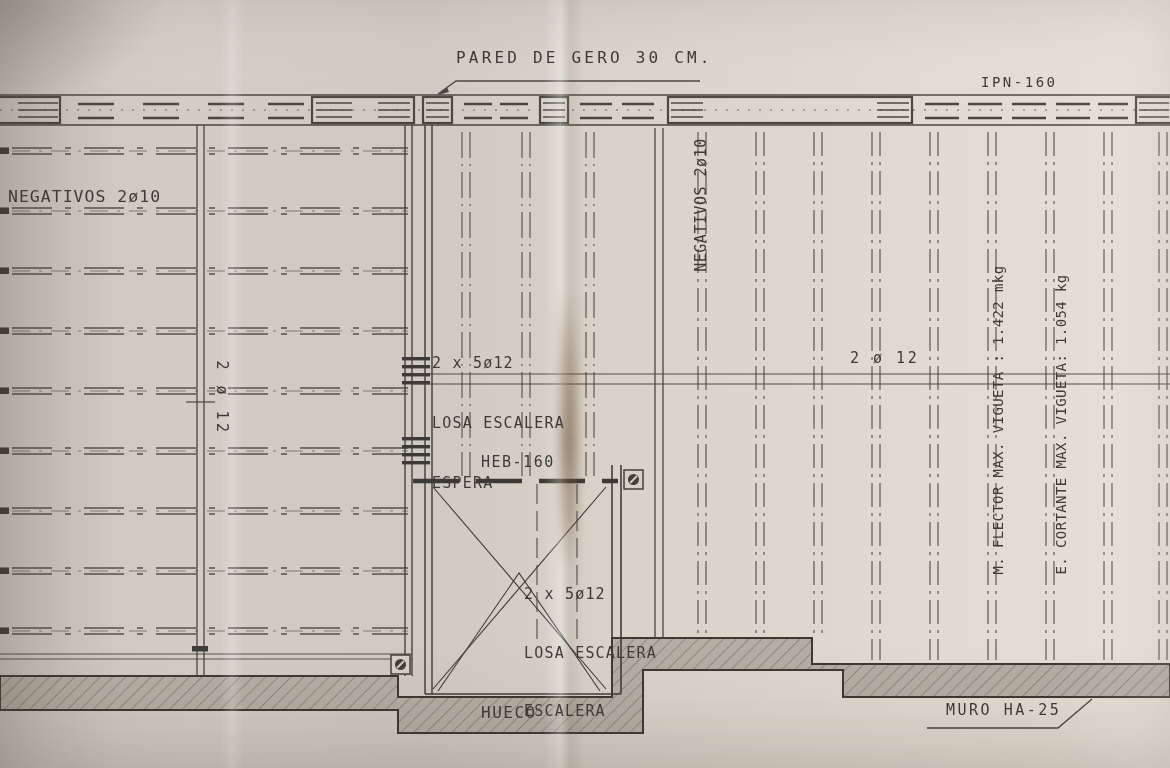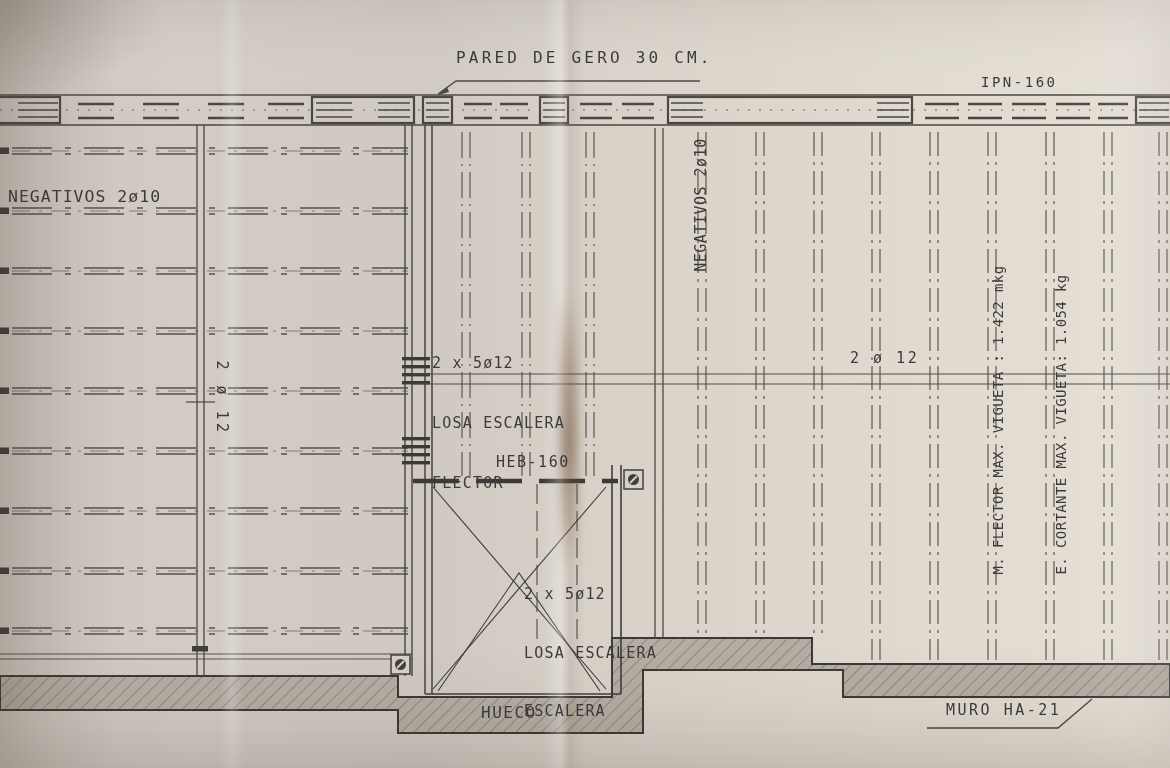--- a/index.html
+++ b/index.html
@@ -25,21 +25,21 @@
     filter:blur(5px);}
   svg.lines{position:absolute;left:0;top:0;}
   .lbl{position:absolute;color:#3d3b37;white-space:pre;z-index:5;}
   .lbl div{white-space:pre;}
   #lbl-pared   {left:456px;top:48px; font-size:16px;letter-spacing:3.2px;}
   #lbl-ipn     {left:981px;top:74px; font-size:14px;letter-spacing:2.5px;}
   #lbl-negl    {left:8px;  top:187px;font-size:16.5px;letter-spacing:1px;}
   #lbl-2o12v   {left:222px;top:398px;font-size:15px;letter-spacing:3.5px;transform:translate(-50%,-50%) rotate(90deg);}
   #lbl-espera  {left:432px;top:313px;font-size:15px;line-height:20px;letter-spacing:1.2px;}
   #lbl-negr    {left:701px;top:205px;font-size:15px;letter-spacing:.5px;transform:translate(-50%,-50%) rotate(-90deg);}
-  #lbl-heb     {left:481px;top:453px;font-size:15px;letter-spacing:1.5px;margin-left:15px;}
+  #lbl-heb     {left:481px;top:453px;font-size:15px;letter-spacing:1.5px;}
   #lbl-2o12h   {left:850px;top:349px;font-size:15px;letter-spacing:2.5px;}
   #lbl-arranque{left:524px;top:546px;font-size:15px;line-height:19.5px;letter-spacing:1.2px;}
   #lbl-hueco   {left:481px;top:645px;font-size:16px;line-height:27px;letter-spacing:1.5px;}
   #lbl-muro    {left:946px;top:701px;font-size:15px;letter-spacing:2.5px;}
   #lbl-flector {left:1030px;top:420px;font-size:14px;line-height:21px;letter-spacing:.4px;transform:translate(-50%,-50%) rotate(-90deg);}
 </style>
 </head>
 <body>
 
 <div class="sheet">
@@ -189,35 +189,35 @@
     </g>
   </svg>
 
   <div class="lbl" id="lbl-pared">PARED DE GERO 30 CM.</div>
   <div class="lbl" id="lbl-ipn">IPN-160</div>
   <div class="lbl" id="lbl-negl">NEGATIVOS 2ø10</div>
   <div class="lbl" id="lbl-2o12v">2 ø 12</div>
   <div class="lbl" id="lbl-espera">
     <div>2 x 5ø12</div>
     <div>LOSA ESCALERA</div>
-    <div>FLECTOR</div>
+    <div>ESPERA</div>
   </div>
   <div class="lbl" id="lbl-negr">NEGATIVOS 2ø10</div>
   <div class="lbl" id="lbl-heb">HEB-160</div>
   <div class="lbl" id="lbl-2o12h">2 ø 12</div>
   <div class="lbl" id="lbl-arranque">
     <div>2 x 5ø12</div>
     <div>LOSA ESCALERA</div>
     <div>ESCALERA</div>
   </div>
   <div class="lbl" id="lbl-hueco">
     <div>HUECO</div>
     
   </div>
-  <div class="lbl" id="lbl-muro">MURO HA-21</div>
+  <div class="lbl" id="lbl-muro">MURO HA-25</div>
   <div class="lbl" id="lbl-flector">
     <div>M. FLECTOR MAX. VIGUETA : 1.422 mkg</div>
     <div>E. CORTANTE MAX. VIGUETA: 1.054 kg</div>
   </div>
 
   <div class="fold-2"></div>
   <div class="fold-main"></div>
   <div class="stain"></div>
   <div class="corner-tl"></div>
   <div class="tone"></div>

